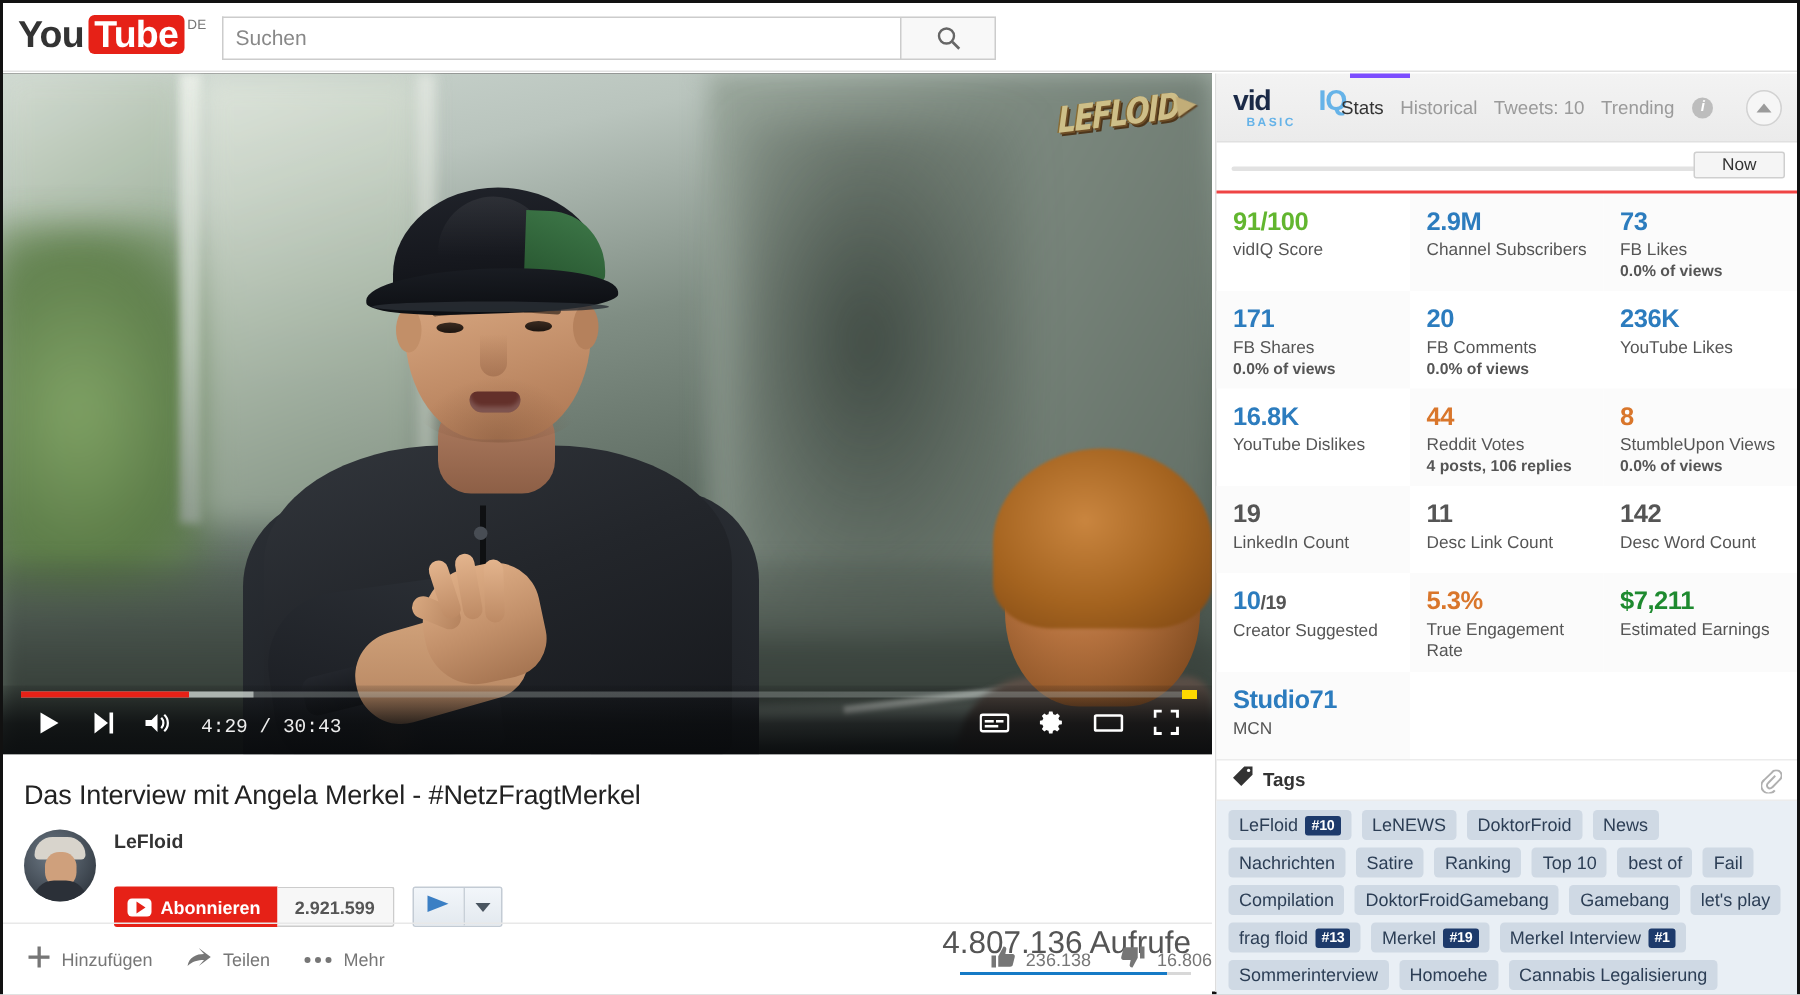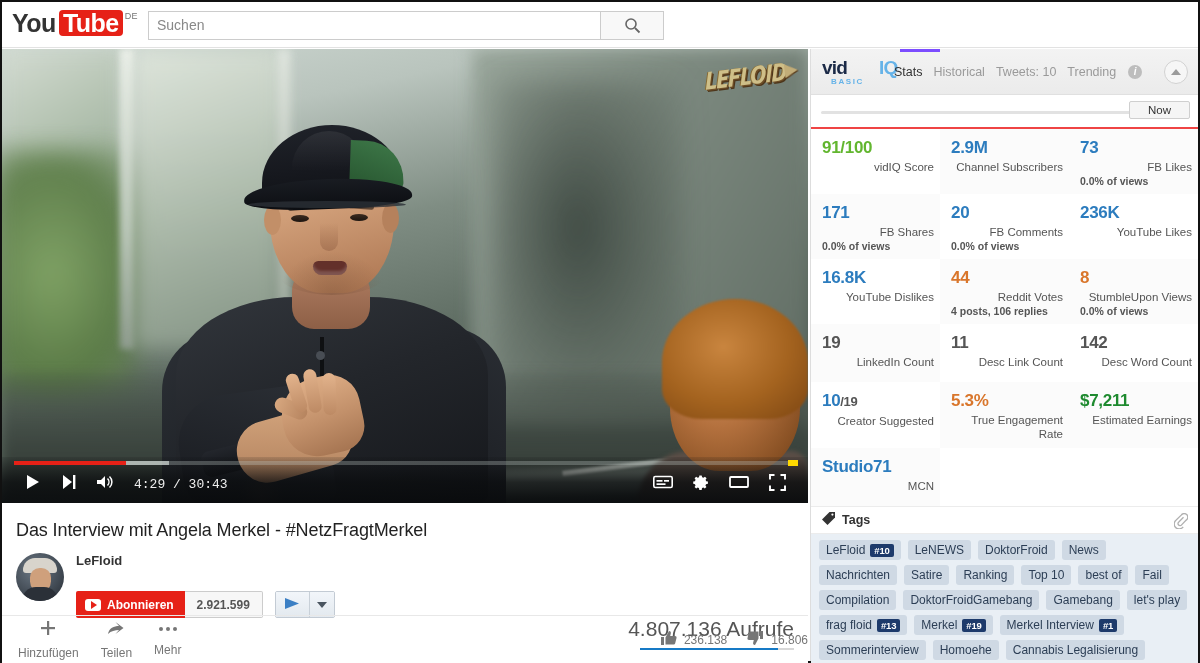--- a/index.html
+++ b/index.html
@@ -416,21 +416,21 @@
   .ratio-fill {
     position: absolute; left: 0; top: 0; height: 2px; width: 138px; background: #167ac6;
   }
   .actions-row {
     position: absolute; left: 0; top: 112px; width: 806px; height: 48px;
     border-top: 1px solid #e8e8e8;
     display: flex; align-items: center;
   }
   .action {
     display: flex; align-items: center; gap: 7px; color: #767676;
-    font-size: 12px; cursor: pointer; margin-left: 14px; flex-direction: column;
+    font-size: 12px; cursor: pointer; margin-left: 14px;
   }
   .action:first-child { margin-left: 16px; }
   .action + .action { margin-left: 22px; }
   .likes-group {
     margin-left: auto; 
     display: flex; align-items: center; gap: 20px;
   }
   .like-item { display: flex; align-items: center; gap: 7px; color: #767676; font-size: 12px; cursor: pointer; }
 
   
@@ -496,21 +496,21 @@
     display: grid; grid-template-columns: 1fr 1fr 1fr;
   }
   .stat {
     padding: 9px 6px 7px 11px; min-height: 58px;
   }
   .stat.alt { background: #fbfbfb; }
   .stat-val {
     font-size: 17px; font-weight: bold; line-height: 20px; letter-spacing: -.3px;
   }
   .stat-val .sub { font-size: 13px; font-weight: bold; color: #555; }
-  .stat-label { font-size: 11.5px; color: #555; margin-top: 2px; line-height: 14px; text-align: right; }
+  .stat-label { font-size: 11.5px; color: #555; margin-top: 2px; line-height: 14px; }
   .stat-note { font-size: 10.5px; color: #555; font-weight: bold; margin-top: 1px; }
   .c-green { color: #62b62f; }
   .c-blue  { color: #2c7cbe; }
   .c-orange{ color: #d9762b; }
   .c-gray  { color: #555; }
   .c-money { color: #1e8a2f; }
   .tags-head {
     position: relative; height: 28px; display: flex; align-items: center;
     border-top: 1px solid #ececec; border-bottom: 1px solid #ececec;
     padding-left: 10px;

